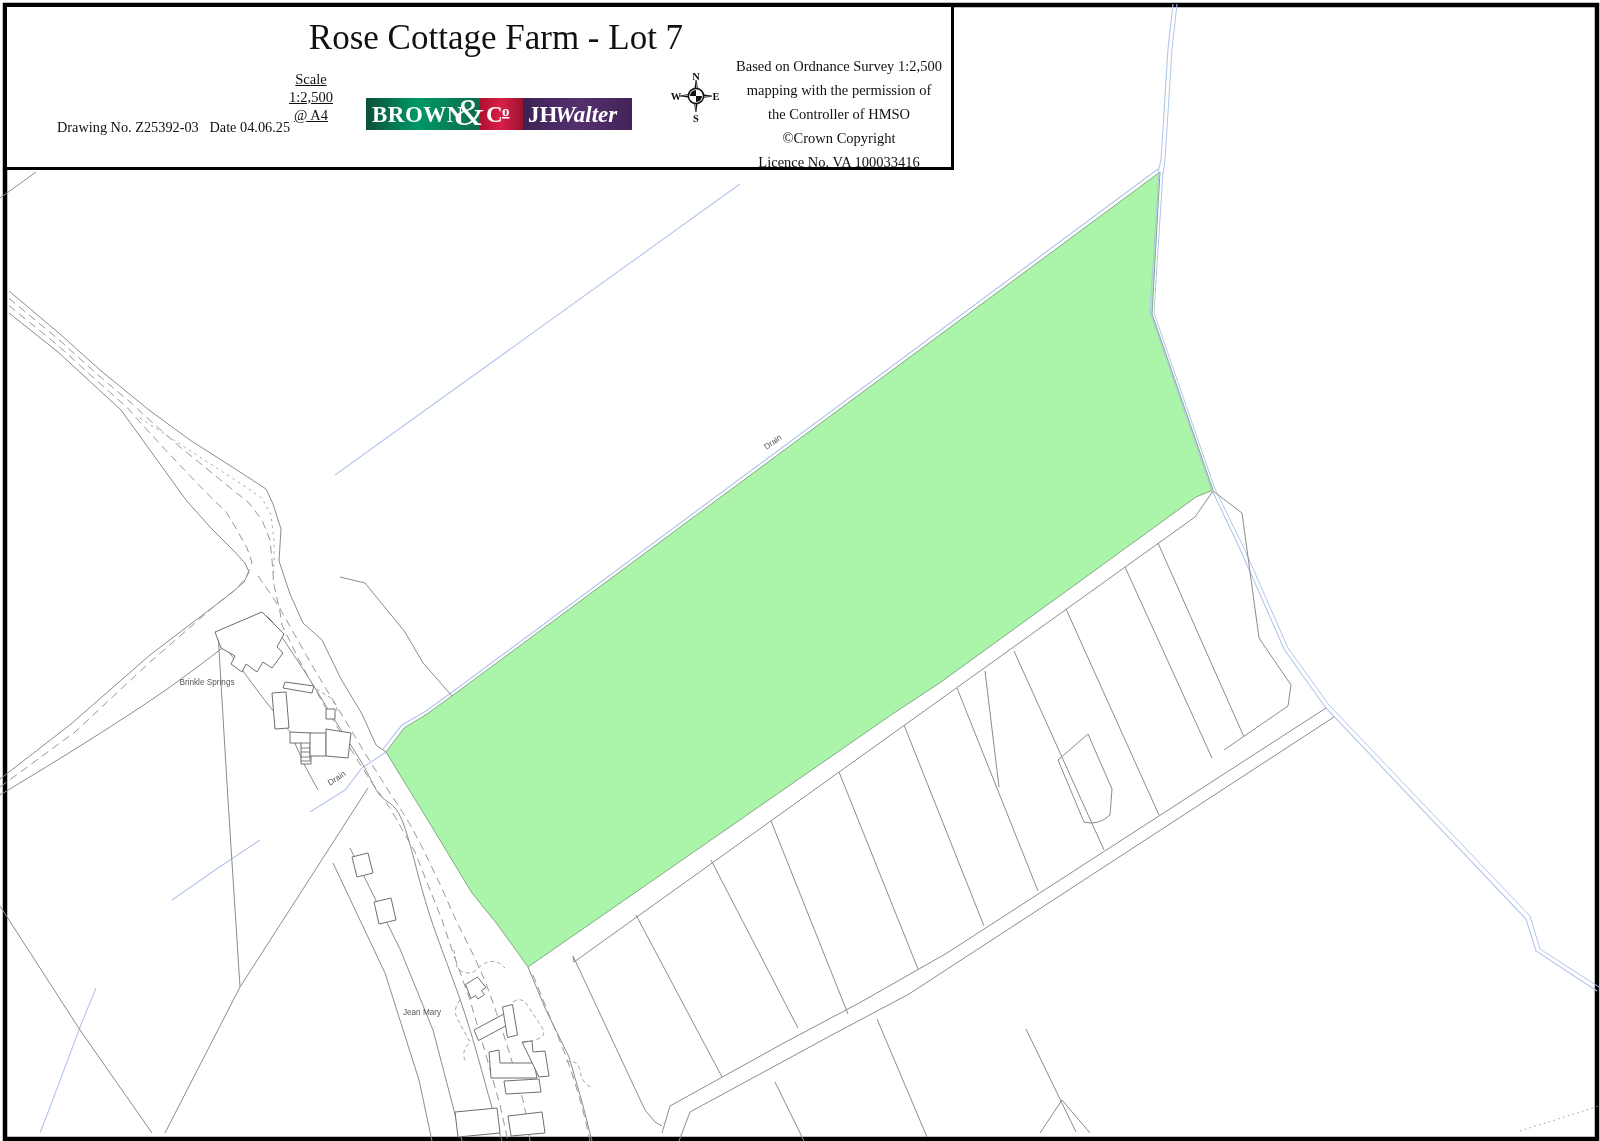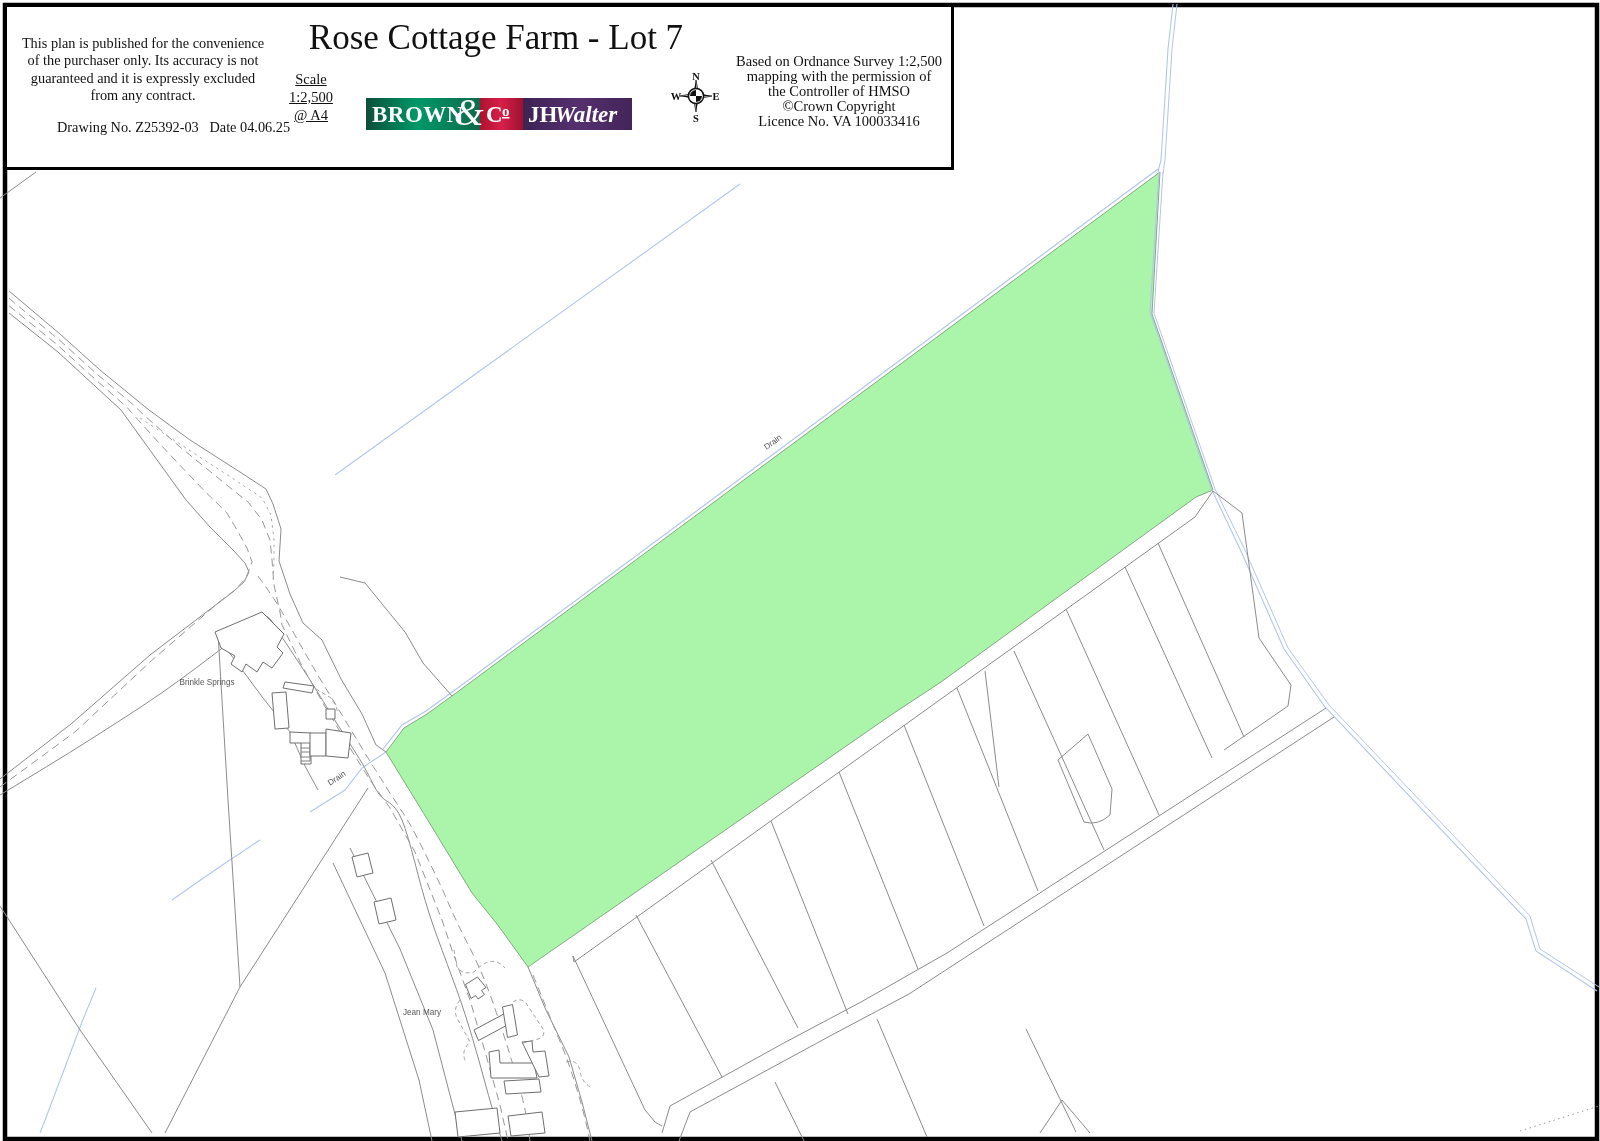--- a/index.html
+++ b/index.html
@@ -161,21 +161,20 @@
 <text x="422" y="1015" font-size="8.2px" fill="#575757" text-anchor="middle" font-family="Liberation Sans,sans-serif">Jean Mary</text>
 
 <text x="772" y="445" font-size="8.2px" fill="#575757" text-anchor="middle" font-family="Liberation Sans,sans-serif" transform="rotate(-36 772 441)">Drain</text>
 
 <text x="336" y="781" font-size="8.2px" fill="#575757" text-anchor="middle" font-family="Liberation Sans,sans-serif" transform="rotate(-33 336 777)">Drain</text>
 
 </svg>
 
 <div class="abs" style="left:4px;top:4px;width:950px;height:166px;background:#fff;border:3.5px solid #000;box-sizing:border-box;"></div>
 
-<div class="abs ser" style="left:10px;top:35px;width:266px;font-size:14.3px;line-height:17.3px;text-align:center;">This plan is published for the convenience<br>of the purchaser only. Its accuracy is not<br>guaranteed and it is expressly excluded<br>from any contract.</div>
 
 <div class="abs ser" style="left:25px;top:119px;font-size:14.3px;white-space:nowrap;margin-left:32px;">Drawing No. Z25392-03&nbsp;&nbsp; Date 04.06.25</div>
 
 <div class="abs ser" style="left:296px;top:18px;width:400px;font-size:35px;text-align:center;white-space:nowrap;">Rose Cottage Farm - Lot 7</div>
 
 <div class="abs ser" style="left:261px;top:71px;width:100px;font-size:14.5px;line-height:17.8px;text-align:center;text-decoration:underline;">Scale<br>1:2,500<br>@ A4</div>
 
 <svg class="abs" style="left:366px;top:98px" width="266" height="32" viewBox="0 0 266 32">
   <defs>
     <linearGradient id="lgG" x1="0" y1="0" x2="1" y2="0">
@@ -218,15 +217,15 @@
     <circle r="7.6" fill="#fff" stroke="#111" stroke-width="1.5"></circle>
     <path d="M0,0 L0,-6 A6,6 0 0 0 -6,0 Z" fill="#111"></path>
     <path d="M0,0 L0,6 A6,6 0 0 0 6,0 Z" fill="#111"></path>
   </g>
   <text x="26" y="12" font-family="Liberation Serif,serif" font-size="10.5px" font-weight="bold" fill="#111" text-anchor="middle">N</text>
   <text x="26" y="54" font-family="Liberation Serif,serif" font-size="10.5px" font-weight="bold" fill="#111" text-anchor="middle">S</text>
   <text x="6" y="32" font-family="Liberation Serif,serif" font-size="10.5px" font-weight="bold" fill="#111" text-anchor="middle">W</text>
   <text x="46" y="32" font-family="Liberation Serif,serif" font-size="10.5px" font-weight="bold" fill="#111" text-anchor="middle">E</text>
 </svg>
 
-<div class="abs ser" style="left:714px;top:54px;width:250px;font-size:14.5px;line-height:15px;text-align:center;">Based on Ordnance Survey 1:2,500<br>mapping with the permission of<br>the Controller of HMSO<br>©Crown Copyright<br>Licence No. VA 100033416</div>
+<div class="abs ser" style="left:714px;top:54px;width:250px;font-size:14.5px;line-height:24px;text-align:center;">Based on Ordnance Survey 1:2,500<br>mapping with the permission of<br>the Controller of HMSO<br>©Crown Copyright<br>Licence No. VA 100033416</div>
 
 </div>
 
 </body></html>

